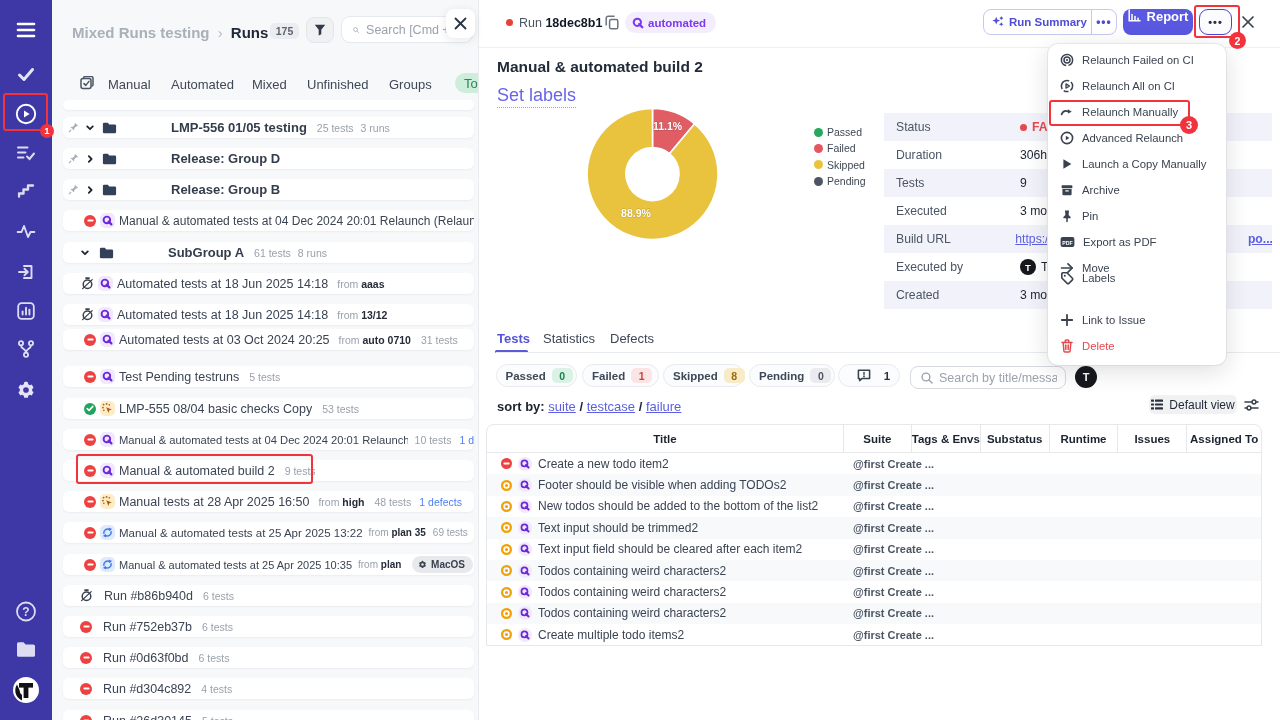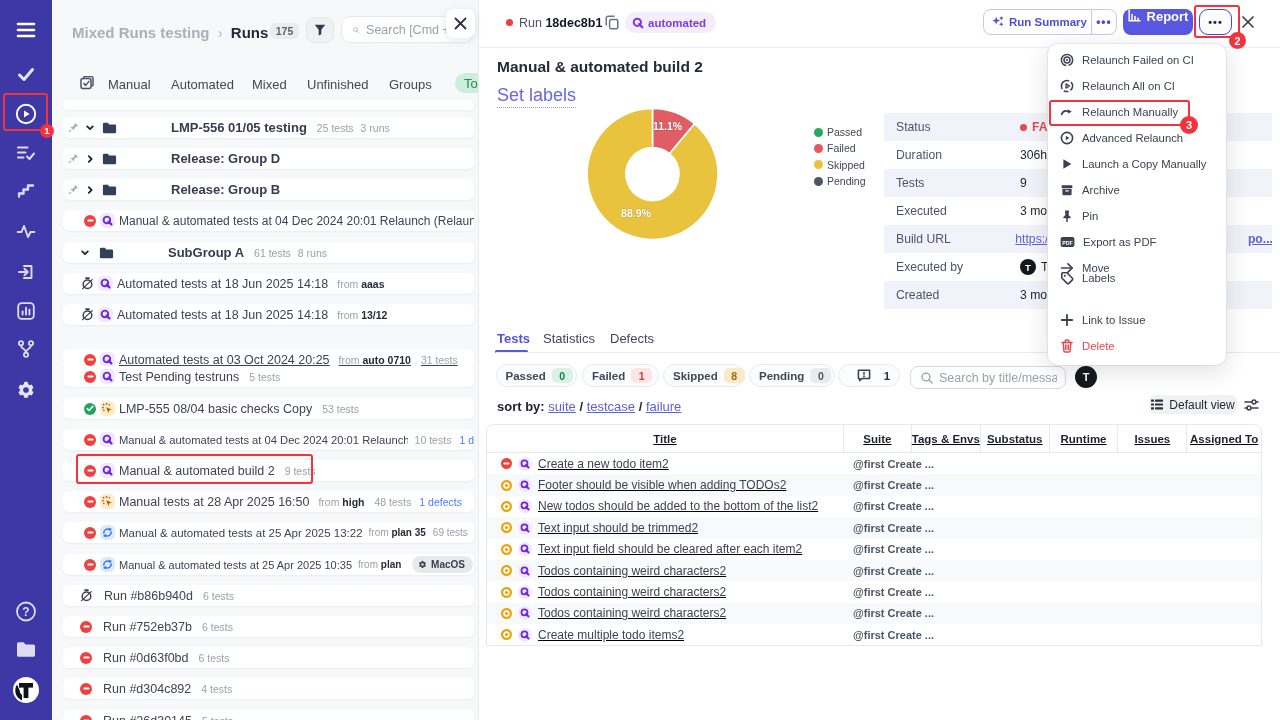--- a/index.html
+++ b/index.html
@@ -276,21 +276,21 @@
         </svg>
       <span class="qic" style="margin-left:4px;">
           <svg width="11" height="11" viewBox="0 0 11 11">
             <circle cx="4.9" cy="4.9" r="3.3" stroke="#6d28d9" stroke-width="1.9" fill="none"></circle>
             <line x1="6.6" y1="6.6" x2="9.4" y2="9.4" stroke="#6d28d9" stroke-width="2.2" stroke-linecap="round"></line>
           </svg>
         </span>
       <span class="title" style="margin-left:4px;">Automated tests at 18 Jun 2025 14:18</span>
         <span class="from">from <b>13/12</b></span>
     </div>
-    <div class="rowcard" style="top:349px; padding-left:21px;text-decoration:underline;">
+    <div class="rowcard" style="top:329px; padding-left:21px;">
       <span class="sic" style="background:#ee4141">
           <svg width="7" height="7" viewBox="0 0 7 7">
             <rect x="0.4" y="2.6" width="6.2" height="1.9" rx="0.95" fill="#fff"></rect>
           </svg>
         </span>
       <span class="qic" style="margin-left:4px;">
           <svg width="11" height="11" viewBox="0 0 11 11">
             <circle cx="4.9" cy="4.9" r="3.3" stroke="#6d28d9" stroke-width="1.9" fill="none"></circle>
             <line x1="6.6" y1="6.6" x2="9.4" y2="9.4" stroke="#6d28d9" stroke-width="2.2" stroke-linecap="round"></line>
           </svg>
@@ -629,21 +629,21 @@
     </div>
     <svg class="abs" style="left:765px; top:398px;" width="15" height="14" viewBox="0 0 15 14">
         <g stroke="#3a4250" stroke-width="1.5" stroke-linecap="round">
           <line x1="1" y1="4" x2="14" y2="4"></line>
           <line x1="1" y1="10" x2="14" y2="10"></line>
         </g>
         <circle cx="10" cy="4" r="1.9" fill="#fff" stroke="#3a4250" stroke-width="1.5"></circle>
         <circle cx="5" cy="10" r="1.9" fill="#fff" stroke="#3a4250" stroke-width="1.5"></circle>
       </svg>
 
-    <div class="abs" style="left:7px; top:424px; width:776px; height:221.5px; border:1px solid #e6e8eb; border-radius:8px 8px 0 0;text-decoration:underline;">
+    <div class="abs" style="left:7px; top:424px; width:776px; height:221.5px; border:1px solid #e6e8eb; border-radius:8px 8px 0 0;">
       <div style="height:28px; display:flex; font-size:12px; font-weight:700; color:#1b2330; border-bottom:1px solid #e6e8eb;">
         <span class="th" style="width:358px;">Title</span>
         <span class="th" style="width:68px;">Suite</span>
         <span class="th" style="width:69px;">Tags &amp; Envs</span>
         <span class="th" style="width:69px;">Substatus</span>
         <span class="th" style="width:69px;">Runtime</span>
         <span class="th" style="width:69px;">Issues</span>
         <span class="th" style="width:74px; border-right:none;">Assigned To</span>
       </div>
       <div class="tr">

